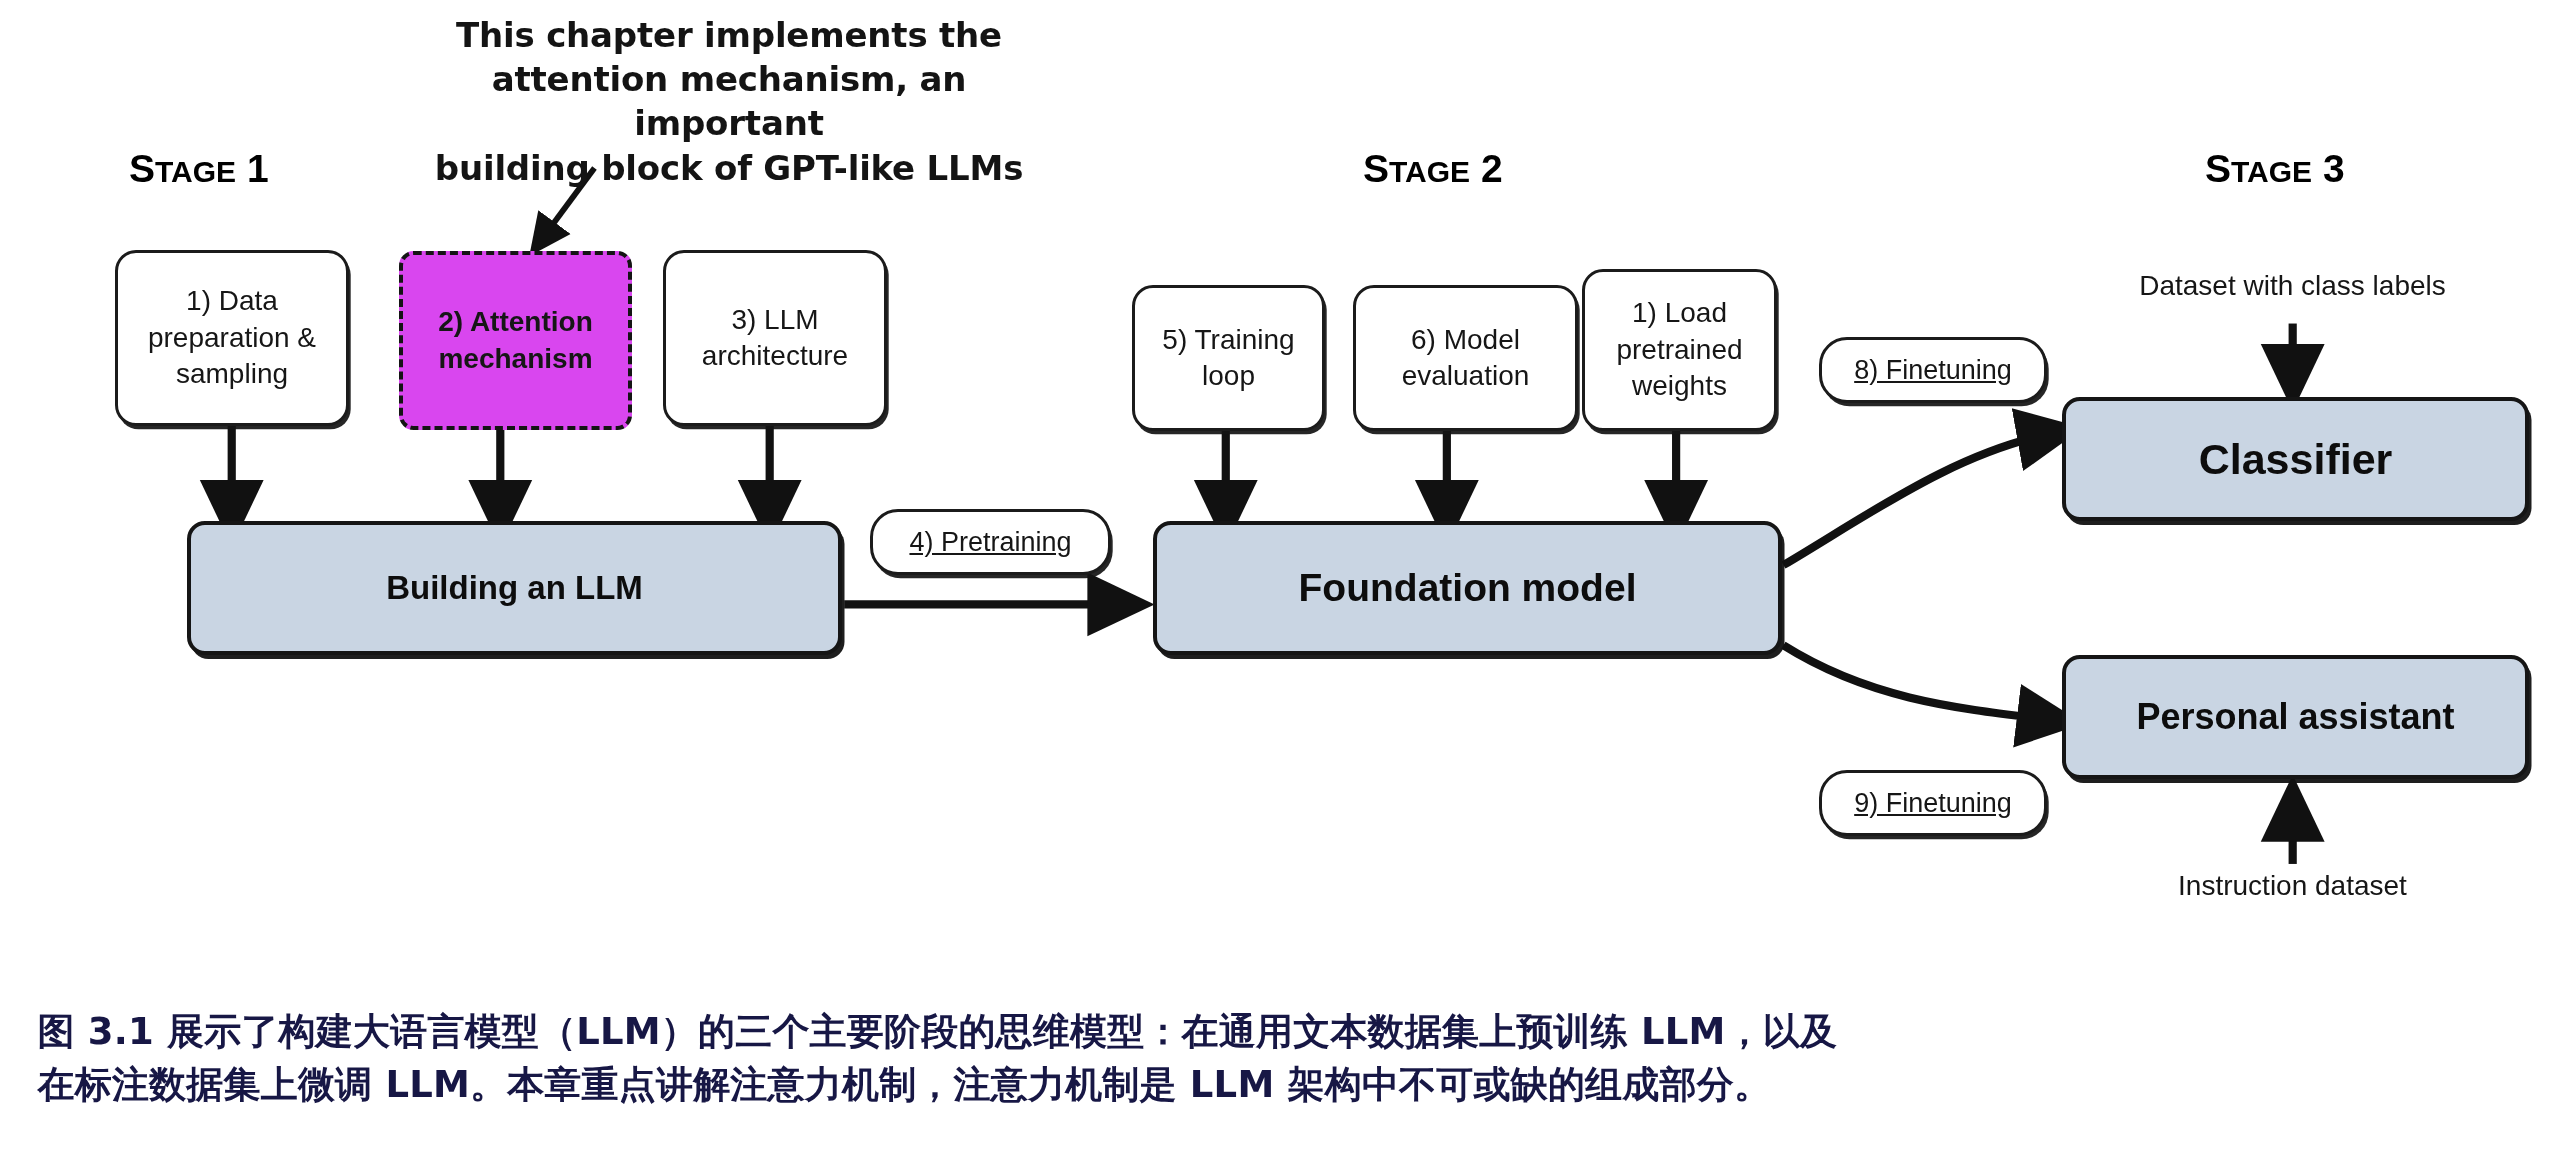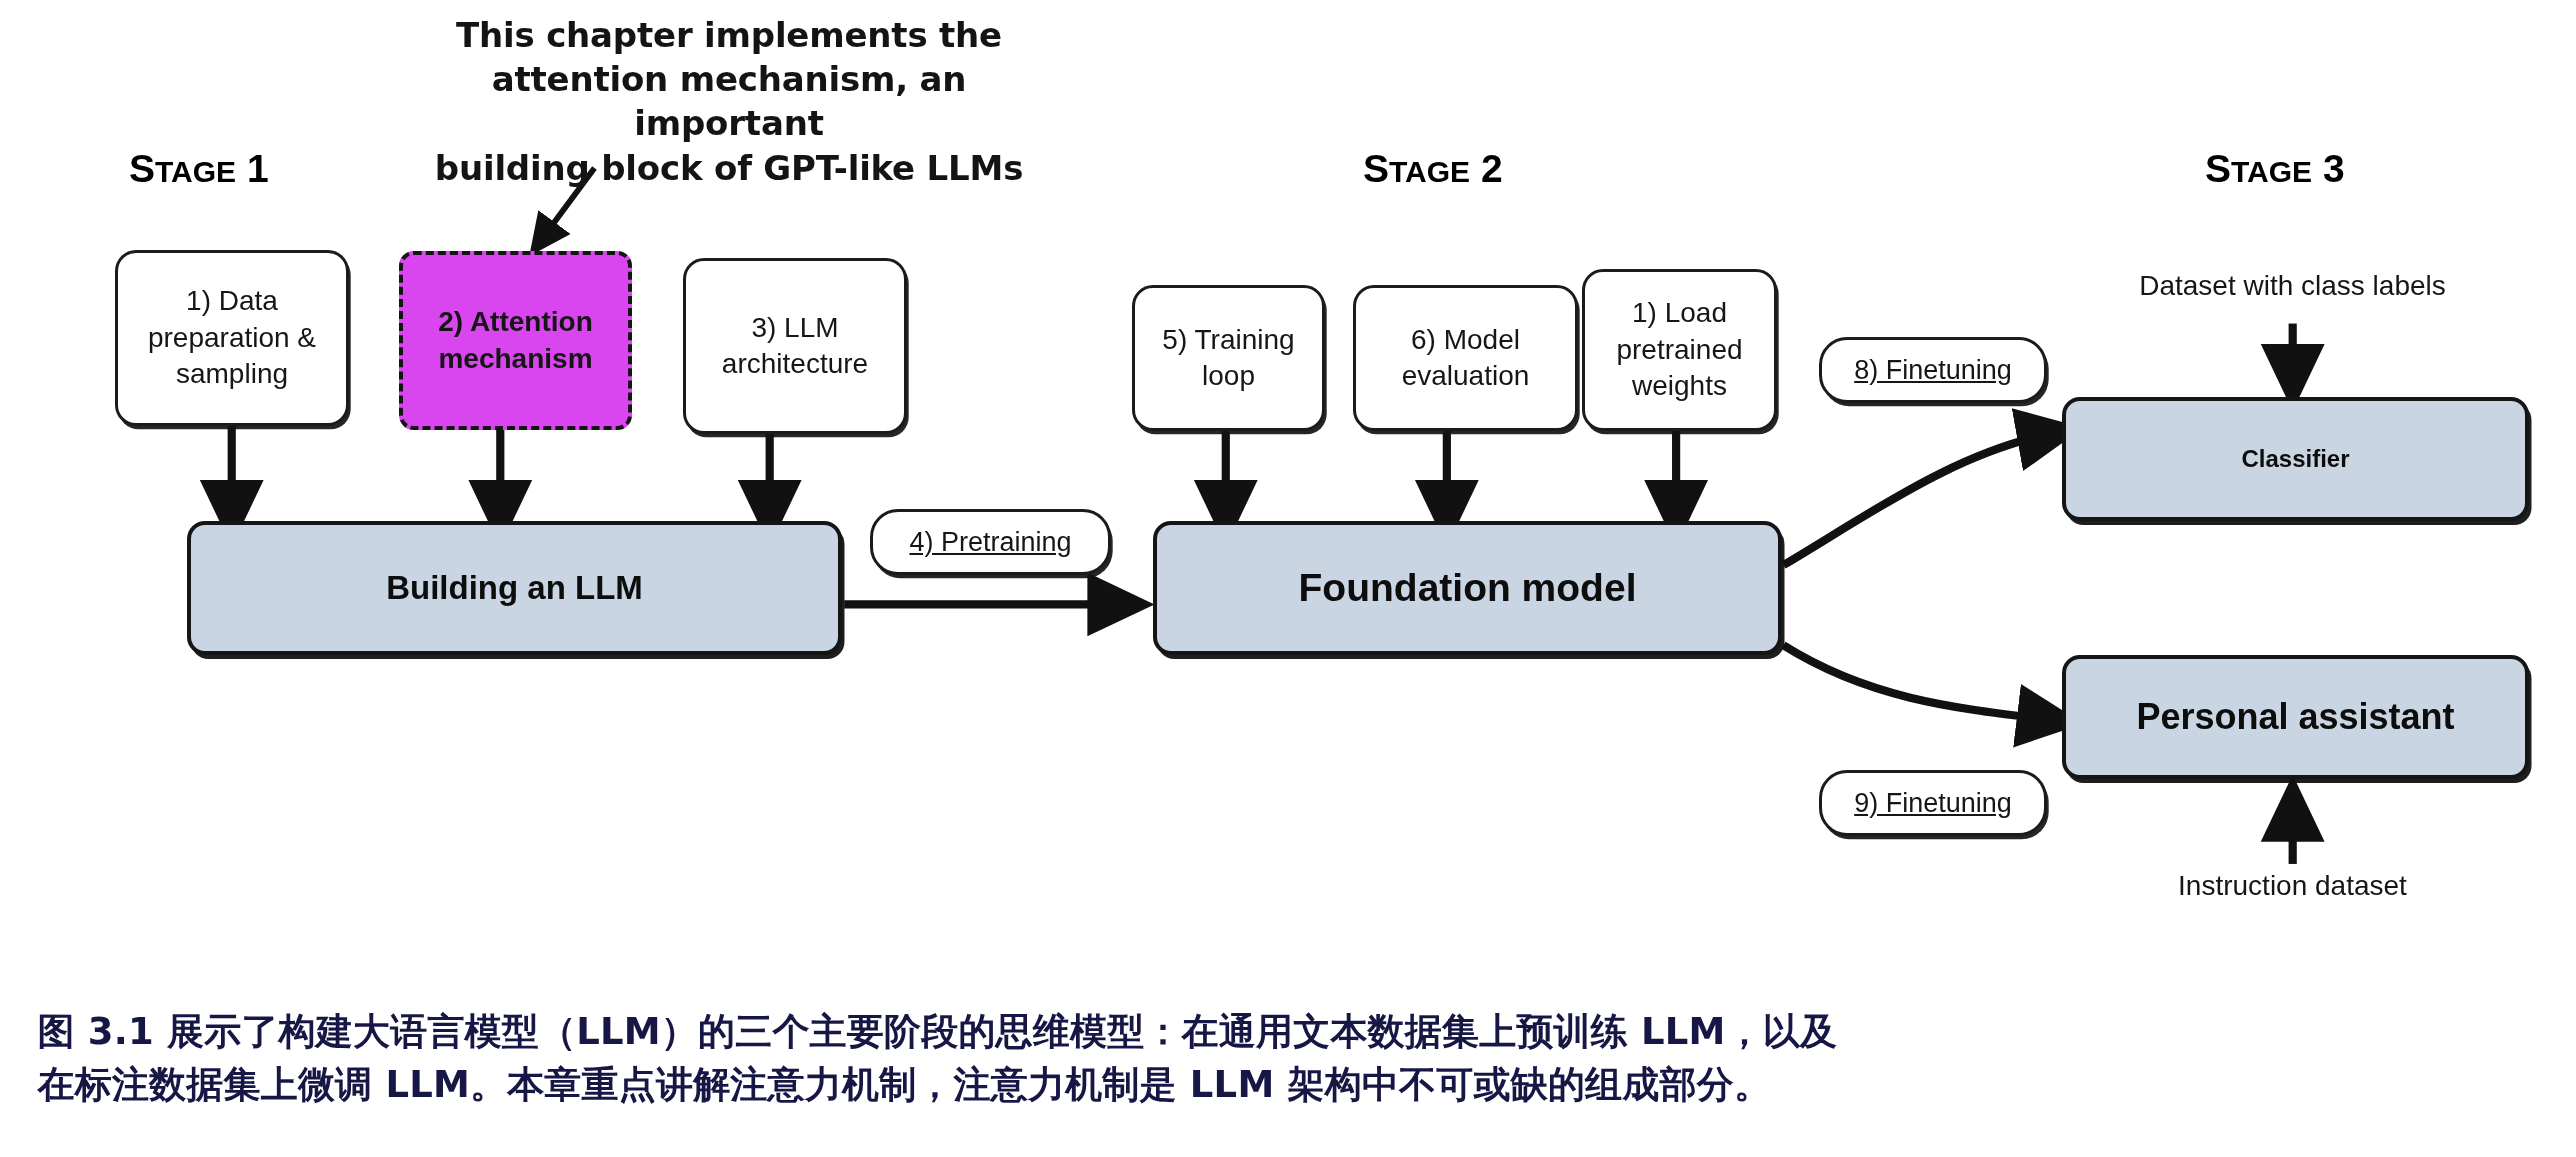--- a/index.html
+++ b/index.html
@@ -155,21 +155,21 @@
   </div>
 
   <div class="abs stepbox" style="left:115px;top:250px;width:234px;height:176px;padding:0 14.7px;">
     <span>1) Data preparation &amp; sampling</span>
   </div>
 
   <div class="abs stepbox dashed" style="left:399px;top:251px;width:233px;height:179px;padding:0 13px;">
     <span>2) Attention mechanism</span>
   </div>
 
-  <div class="abs stepbox" style="left:683px;top:250px;width:224px;height:176px;padding:0 14.7px;margin-top:8px;">
+  <div class="abs stepbox" style="left:663px;top:250px;width:224px;height:176px;padding:0 14.7px;">
     <span>3) LLM architecture</span>
   </div>
 
   <div class="abs bigbox" style="left:187px;top:521px;width:655px;height:134px;font-size:33px;">
     <span>Building an LLM</span>
   </div>
 
   <div class="abs pill" style="left:870px;top:509px;width:241px;height:66px;">
     <span>4) Pretraining</span>
   </div>
@@ -195,21 +195,21 @@
   </div>
 
   <div class="abs pill" style="left:1819px;top:770px;width:228px;height:66px;">
     <span>9) Finetuning</span>
   </div>
 
   <div class="abs plaintext" style="left:2104px;top:270px;width:377px;text-align:center;">
     <span>Dataset with class labels</span>
   </div>
 
-  <div class="abs bigbox" style="left:2062px;top:397px;width:467px;height:124px;font-size:24px;">
+  <div class="abs bigbox" style="left:2062px;top:397px;width:467px;height:124px;font-size:43px;">
     <span>Classifier</span>
   </div>
 
   <div class="abs bigbox" style="left:2062px;top:655px;width:467px;height:124px;font-size:36px;">
     <span>Personal assistant</span>
   </div>
 
   <div class="abs plaintext" style="left:2104px;top:870px;width:377px;text-align:center;">
     <span>Instruction dataset</span>
   </div>

